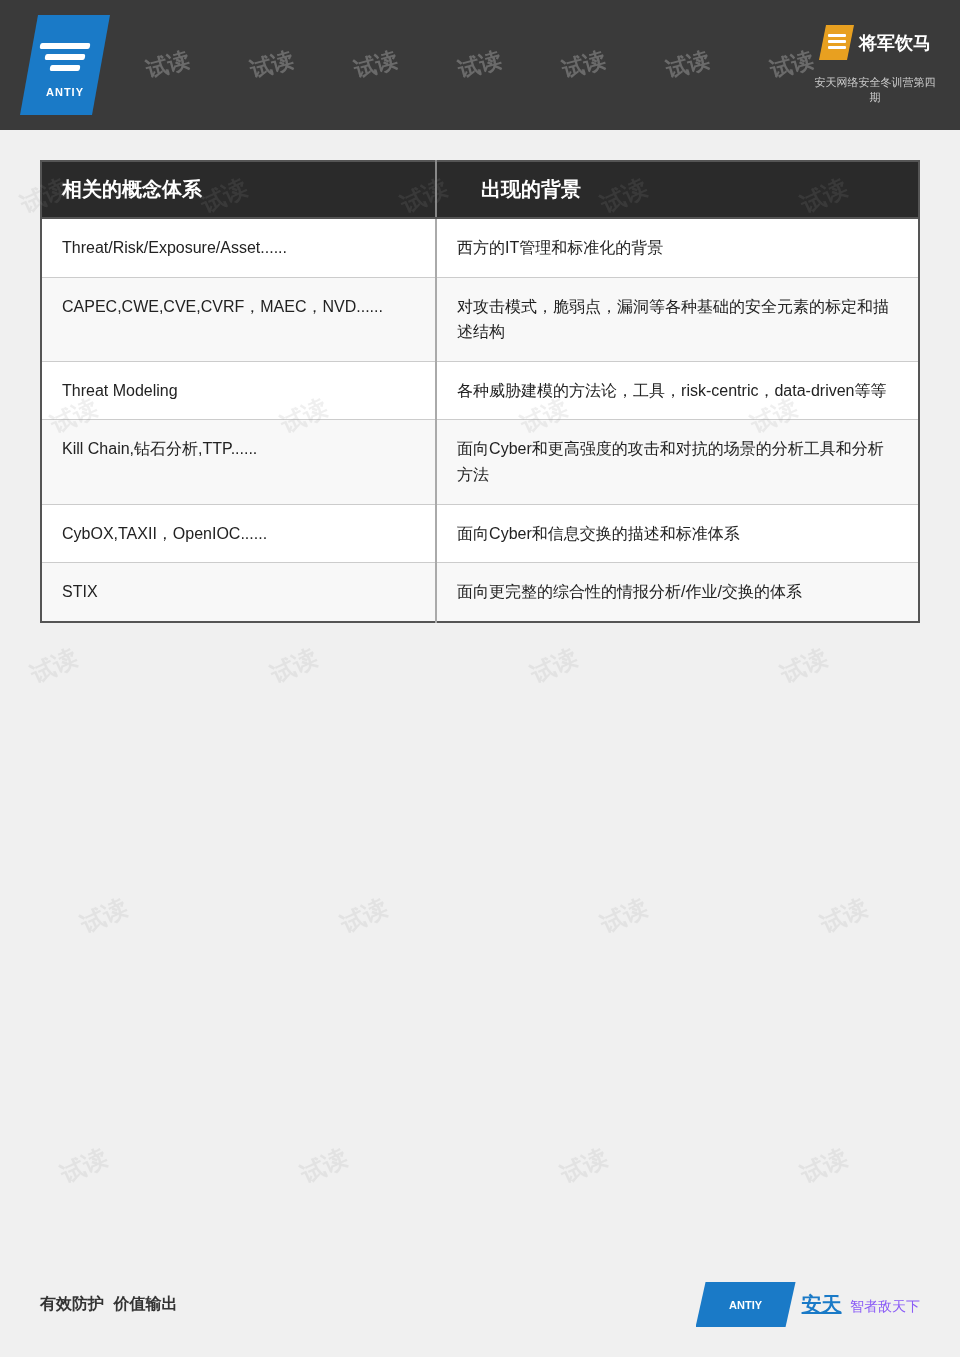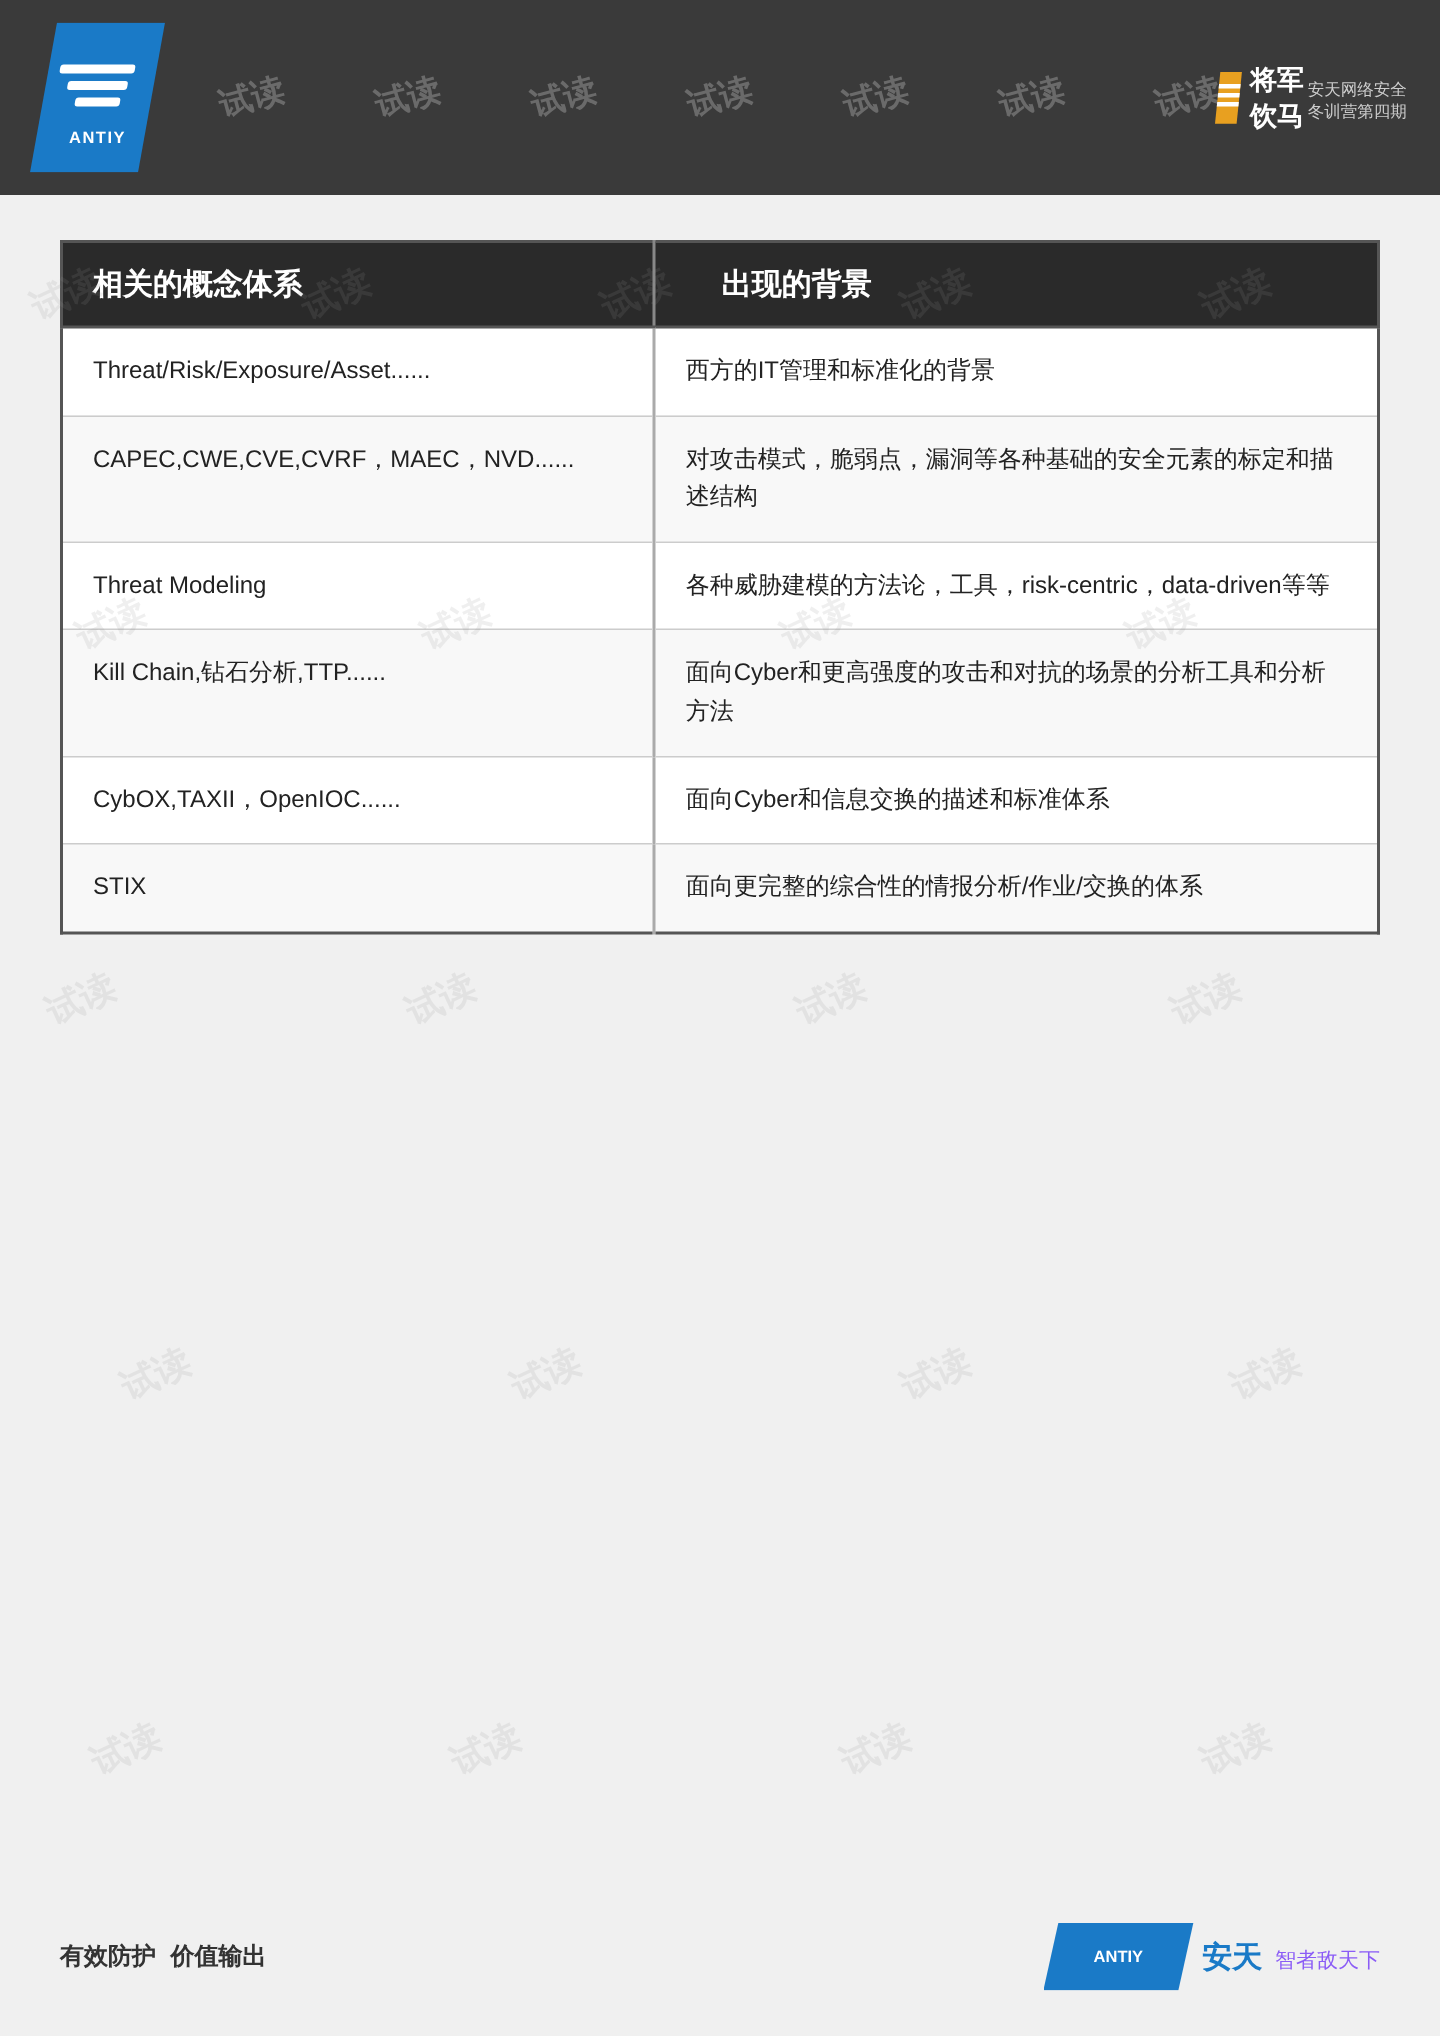--- a/index.html
+++ b/index.html
@@ -82,20 +82,21 @@
       font-size: 22px;
       font-weight: bold;
       transform: rotate(-15deg);
       white-space: nowrap;
     }
 
     .header-logo-right {
       width: 130px;
       height: 80px;
       display: flex;
+      flex-direction: column;
       align-items: center;
       justify-content: space-between;
       color: white;
       font-size: 12px;
       text-align: center;
     }
 
     .header-logo-right-top {
       display: flex;
       align-items: center;
@@ -349,17 +350,17 @@
   </table>
 </div>
 
 <div class="footer">
   <div class="footer-left">有效防护 价值输出</div>
   <div class="footer-right">
     <div class="footer-logo-box">
       <span style="font-size:11px;">ANTIY</span>
     </div>
     <div>
-      <span style="font-size:20px; font-weight:bold; color:#1a7ac7;">安天</span>
+      <span style="font-size:20px; font-weight:bold; color:#1a7ac7;text-decoration:underline;">安天</span>
       <span style="font-size:14px; color:#8b5cf6; margin-left:4px;">智者敌天下</span>
     </div>
   </div>
 </div>
 
 </body></html>

